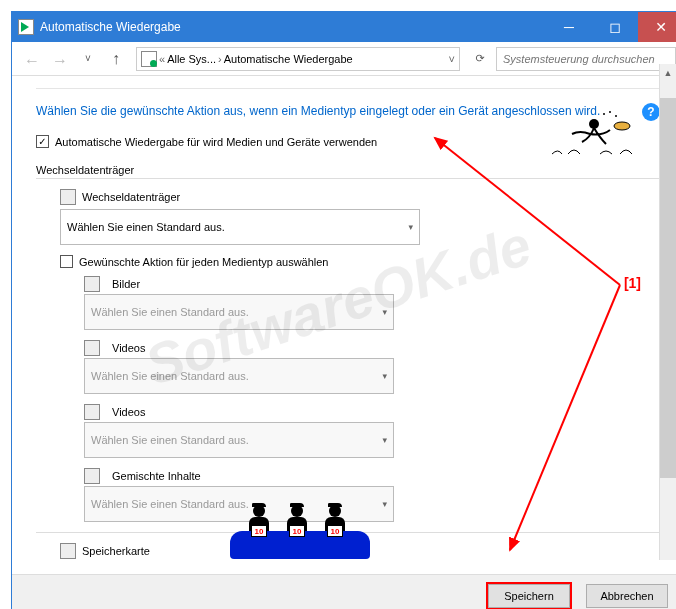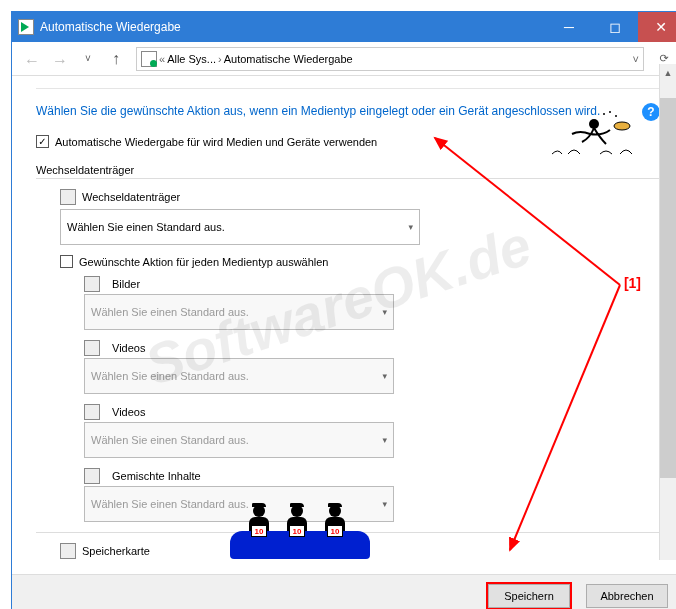--- a/index.html
+++ b/index.html
@@ -96,20 +96,21 @@
     <div class="breadcrumb">
       <span class="bc-icon"></span>
       <span class="bc-sep">«</span>
       <span>Alle Sys...</span>
       <span class="bc-sep">›</span>
       <span>Automatische Wiedergabe</span>
       <span style="flex:1"></span>
       <span class="bc-sep">˅</span>
     </div>
     <div class="bc-refresh">⟳</div>
+    <input class="search" placeholder="Systemsteuerung durchsuchen" style="">
   </div>
 
   <div class="content">
     <div class="content-inner">
 
       <div class="heading-row">
         <div class="heading">Wählen Sie die gewünschte Aktion aus, wenn ein Medientyp eingelegt oder ein Gerät angeschlossen wird.</div>
         <div class="help-icon">?</div>
       </div>
 

